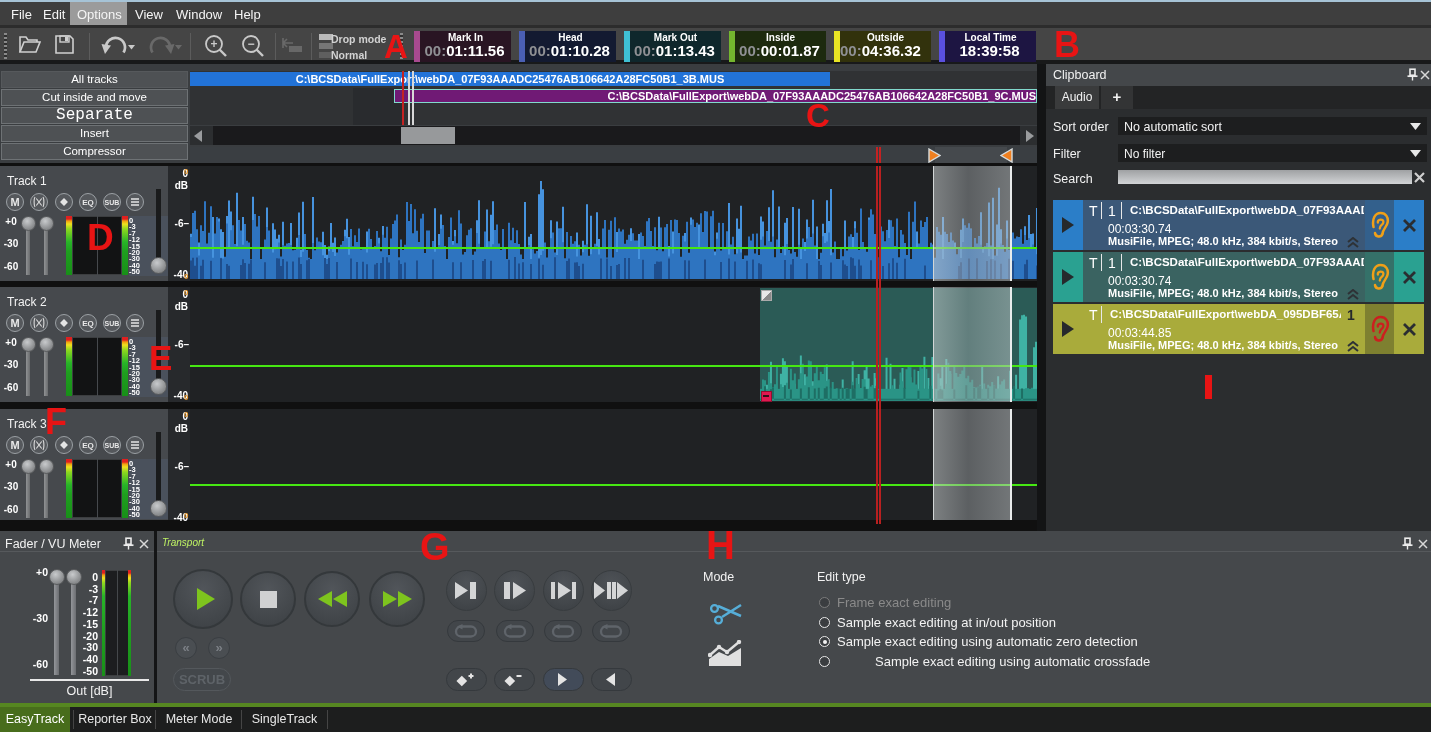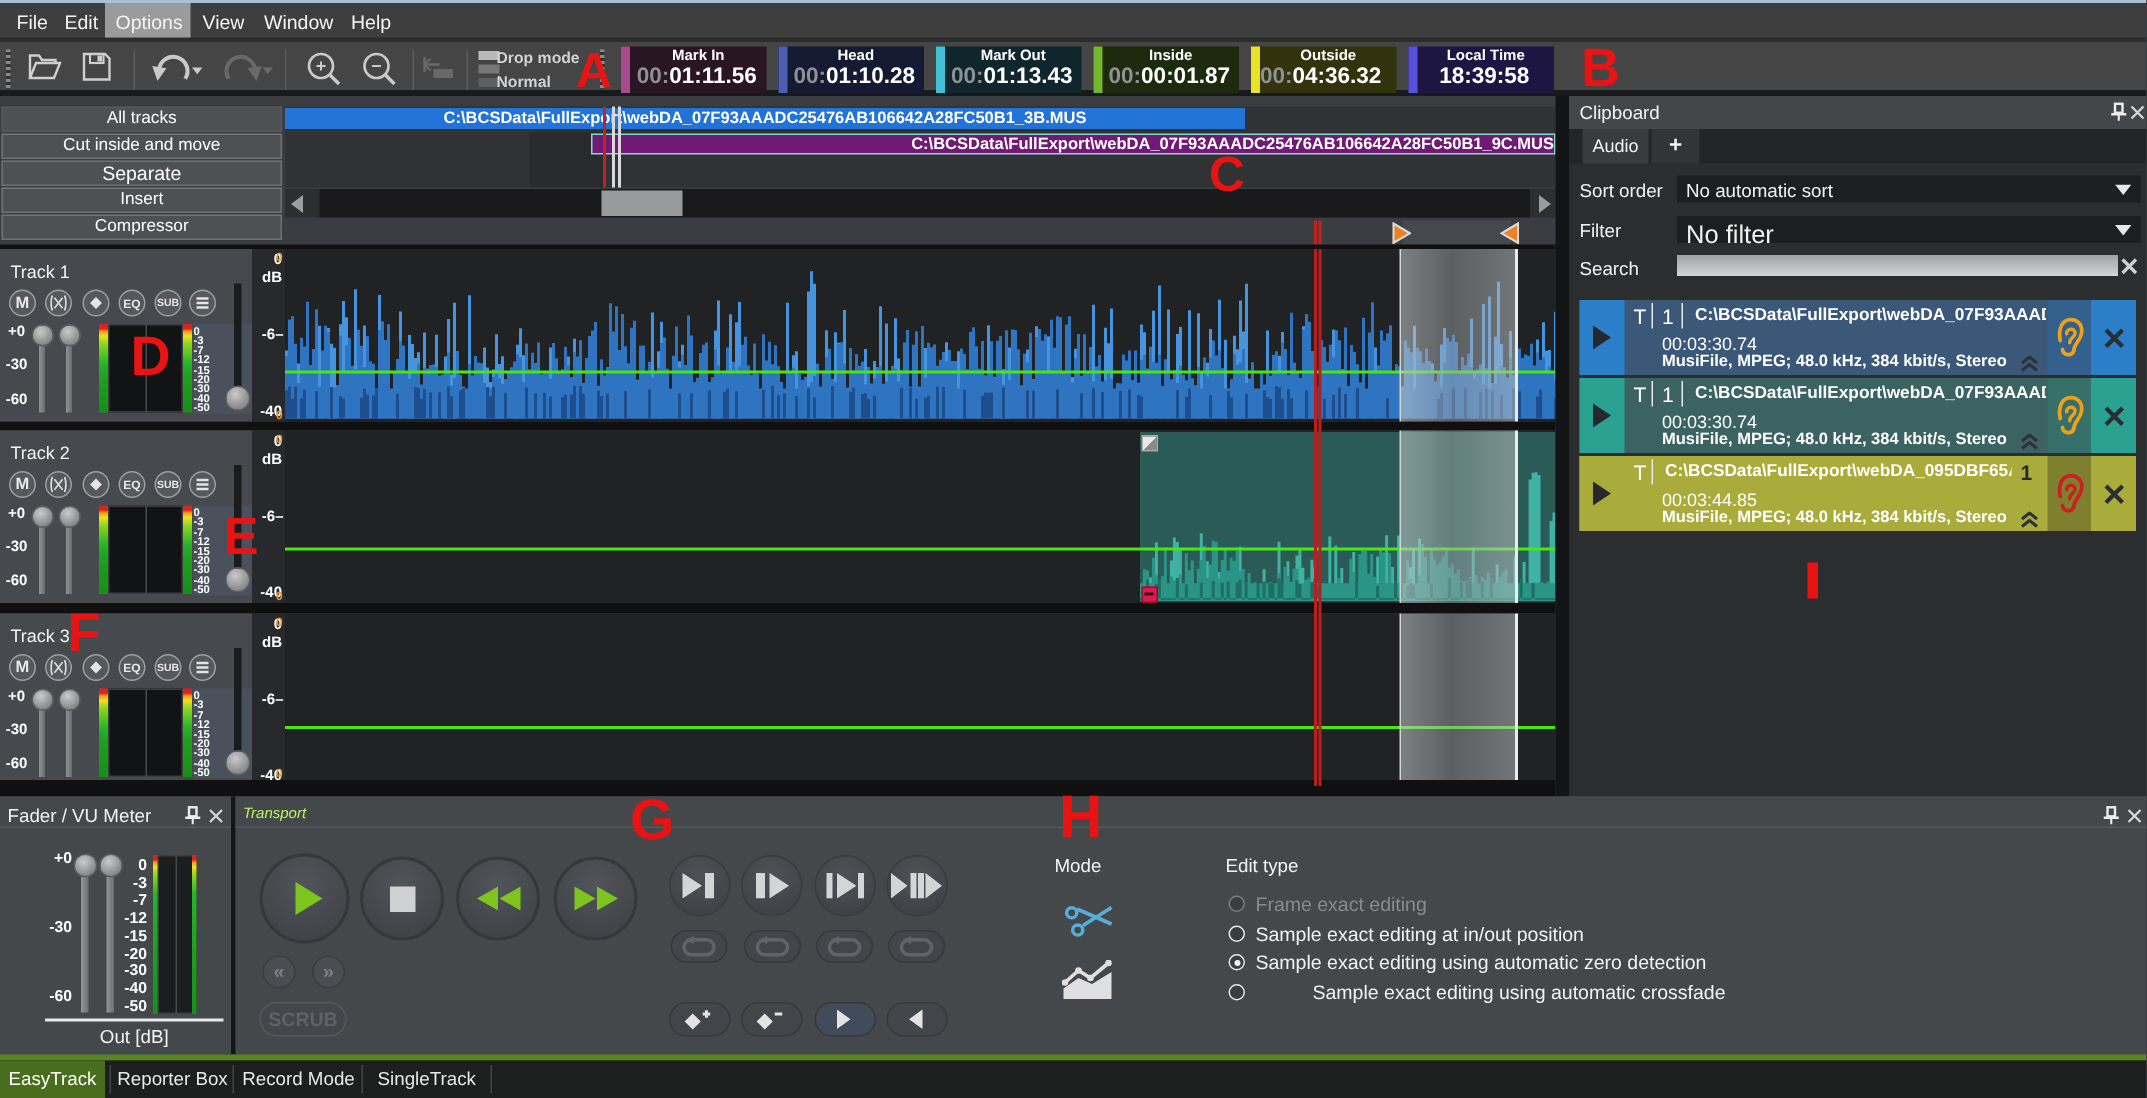--- a/index.html
+++ b/index.html
@@ -88,21 +88,21 @@
     <div style="position:absolute;left:6px;top:11px;width:89px;text-align:left;font-size:15px;font-weight:bold;color:#fff;white-space:nowrap;"><span style="color:#8f9094;">00:</span>04:36.32</div>
   </div>
 <div style="position:absolute;left:939px;top:31px;width:97px;height:31px;background:#1d1542;">
     <div style="position:absolute;left:0;top:0;width:6px;height:31px;background:#5a50e0;"></div>
     <div style="position:absolute;left:6px;top:1px;width:91px;text-align:center;font-size:10px;font-weight:bold;color:#fff;">Local Time</div>
     <div style="position:absolute;left:6px;top:11px;width:89px;text-align:center;font-size:15px;font-weight:bold;color:#fff;white-space:nowrap;">18:39:58</div>
   </div>
 <div style="position:absolute;left:0;top:64px;width:1431px;height:467px;background:#3a3d40;"></div>
 <div style="position:absolute;left:1px;top:71px;width:185px;height:15px;background:#4e5154;border:1px solid #56595c;font-size:11.5px;color:#fff;text-align:center;line-height:15px;">All tracks</div>
 <div style="position:absolute;left:1px;top:89px;width:185px;height:15px;background:#4e5154;border:1px solid #6e7275;font-size:11.5px;color:#fff;text-align:center;line-height:15px;">Cut inside and move</div>
-<div style="position:absolute;left:1px;top:107px;width:185px;height:15px;background:#4e5154;border:1px solid #6e7275;font-size:13px;color:#fff;text-align:center;line-height:15px;">Separate</div>
+<div style="position:absolute;left:1px;top:107px;width:185px;height:15px;background:#4e5154;border:1px solid #6e7275;font-size:16px;color:#fff;text-align:center;line-height:15px;font-family:Liberation Mono, monospace;">Separate</div>
 <div style="position:absolute;left:1px;top:125px;width:185px;height:15px;background:#4e5154;border:1px solid #6e7275;font-size:11.5px;color:#fff;text-align:center;line-height:15px;">Insert</div>
 <div style="position:absolute;left:1px;top:143px;width:185px;height:15px;background:#4e5154;border:1px solid #6e7275;font-size:11.5px;color:#fff;text-align:center;line-height:15px;">Compressor</div>
 <div style="position:absolute;left:190px;top:71px;width:847px;height:54px;background:#303234;"></div>
 <div style="position:absolute;left:353px;top:88px;width:50px;height:37px;background:#292b2e;"></div>
 <div style="position:absolute;left:190px;top:72px;width:640px;height:14px;background:#2273d8;font-size:11px;font-weight:bold;color:#fff;text-align:center;line-height:14px;white-space:nowrap;overflow:hidden;">C:\BCSData\FullExport\webDA_07F93AAADC25476AB106642A28FC50B1_3B.MUS</div>
 <div style="position:absolute;left:394px;top:89px;width:643px;height:14px;background:#701a75;border:1px solid #82dacd;box-sizing:border-box;font-size:11px;font-weight:bold;color:#fff;text-align:right;line-height:12px;white-space:nowrap;overflow:hidden;">C:\BCSData\FullExport\webDA_07F93AAADC25476AB106642A28FC50B1_9C.MUS</div>
 <div style="position:absolute;left:402px;top:71px;width:2px;height:54px;background:#c42222;"></div>
 <div style="position:absolute;left:408px;top:71px;width:2px;height:54px;background:#d8d8d8;"></div>
 <div style="position:absolute;left:412px;top:71px;width:2px;height:54px;background:#d8d8d8;"></div>
 <div style="position:absolute;left:190px;top:126px;width:847px;height:19px;background:#2c2e30;"></div>
@@ -342,21 +342,21 @@
 <div style="position:absolute;left:1055px;top:86px;width:44px;height:23px;background:#3a3b3c;font-size:12px;color:#f2f2f2;text-align:center;line-height:23px;">Audio</div>
 <div style="position:absolute;left:1101px;top:86px;width:32px;height:23px;background:#333435;font-size:15px;font-weight:bold;color:#f2f2f2;text-align:center;line-height:22px;">+</div>
 <div style="position:absolute;left:1053px;top:120px;font-size:12.5px;color:#f2f2f2;">Sort order</div>
 <div style="position:absolute;left:1118px;top:117px;width:309px;height:18px;background:#1d1e1f;"></div>
 <div style="position:absolute;left:1124px;top:120px;font-size:12.5px;color:#f2f2f2;">No automatic sort</div>
 <svg style="position:absolute;left:1410px;top:123px;" width="11" height="7" viewBox="0 0 11 7">
     <path d="M0 0 H11 L5.5 7 Z" fill="#e8e8e8"></path>
   </svg>
 <div style="position:absolute;left:1053px;top:147px;font-size:12.5px;color:#f2f2f2;">Filter</div>
 <div style="position:absolute;left:1118px;top:144px;width:309px;height:18px;background:#1d1e1f;"></div>
-<div style="position:absolute;left:1124px;top:147px;font-size:17px;color:#f2f2f2;">No filter</div>
+<div style="position:absolute;left:1124px;top:147px;font-size:12px;color:#f2f2f2;">No filter</div>
 <svg style="position:absolute;left:1410px;top:150px;" width="11" height="7" viewBox="0 0 11 7">
     <path d="M0 0 H11 L5.5 7 Z" fill="#e8e8e8"></path>
   </svg>
 <div style="position:absolute;left:1053px;top:172px;font-size:12.5px;color:#f2f2f2;">Search</div>
 <div style="position:absolute;left:1118px;top:170px;width:294px;height:14px;background:linear-gradient(to bottom,#9fa1a3,#d2d4d6);"></div>
 <svg style="position:absolute;left:1414px;top:172px;" width="11" height="11" viewBox="0 0 11 11">
     <path d="M1 1 L10 10 M10 1 L1 10" stroke="#cfcfcf" stroke-width="2.2"></path>
   </svg>
 <div style="position:absolute;left:1053px;top:200px;width:371px;height:50px;background:#3b5878;"></div>
 <div style="position:absolute;left:1053px;top:200px;width:30px;height:50px;background:#2b7ec8;"></div>
@@ -574,21 +574,21 @@
 <div style="position:absolute;left:837px;top:615px;font-size:13px;color:#f2f2f2;">Sample exact editing at in/out position</div>
 <div style="position:absolute;left:819px;top:636px;width:11px;height:11px;border-radius:50%;border:1.5px solid #e8e8e8;box-sizing:border-box;background:#3a3d40;"></div>
 <div style="position:absolute;left:822.5px;top:639.5px;width:4px;height:4px;border-radius:50%;background:#f2f2f2;"></div>
 <div style="position:absolute;left:837px;top:634px;font-size:13px;color:#f2f2f2;">Sample exact editing using automatic zero detection</div>
 <div style="position:absolute;left:819px;top:656px;width:11px;height:11px;border-radius:50%;border:1.5px solid #e8e8e8;box-sizing:border-box;background:#3a3d40;"></div>
 <div style="position:absolute;left:837px;top:654px;font-size:13px;color:#f2f2f2;margin-left:38px;">Sample exact editing using automatic crossfade</div>
 <div style="position:absolute;left:0;top:703px;width:1431px;height:4px;background:#568721;"></div>
 <div style="position:absolute;left:0;top:707px;width:1431px;height:25px;background:#1d1e1e;"></div>
 <div style="position:absolute;left:0;top:707px;width:70px;height:25px;background:#486d1c;font-size:12.5px;color:#fff;text-align:center;line-height:24px;">EasyTrack</div>
 <div style="position:absolute;left:74px;top:707px;width:82px;height:25px;font-size:12.5px;color:#e8e8e8;text-align:center;line-height:24px;">Reporter Box</div>
-<div style="position:absolute;left:156px;top:707px;width:86px;height:25px;font-size:12.5px;color:#e8e8e8;text-align:center;line-height:24px;">Record Mode</div>
+<div style="position:absolute;left:156px;top:707px;width:86px;height:25px;font-size:12.5px;color:#e8e8e8;text-align:center;line-height:24px;">Meter Mode</div>
 <div style="position:absolute;left:242px;top:707px;width:85px;height:25px;font-size:12.5px;color:#e8e8e8;text-align:center;line-height:24px;">SingleTrack</div>
 <div style="position:absolute;left:73px;top:710px;width:1px;height:19px;background:#454545;"></div>
 <div style="position:absolute;left:155px;top:710px;width:1px;height:19px;background:#454545;"></div>
 <div style="position:absolute;left:241px;top:710px;width:1px;height:19px;background:#454545;"></div>
 <div style="position:absolute;left:327px;top:710px;width:1px;height:19px;background:#454545;"></div>
 <div style="position:absolute;left:384px;top:30px;font-size:33px;font-weight:bold;color:#e81414;line-height:1;z-index:60;">A</div>
 <div style="position:absolute;left:1054px;top:27px;font-size:36px;font-weight:bold;color:#e81414;line-height:1;z-index:60;">B</div>
 <div style="position:absolute;left:806px;top:99px;font-size:33px;font-weight:bold;color:#e81414;line-height:1;z-index:60;">C</div>
 <div style="position:absolute;left:87px;top:219px;font-size:37px;font-weight:bold;color:#e81414;line-height:1;z-index:60;">D</div>
 <div style="position:absolute;left:149px;top:340px;font-size:35px;font-weight:bold;color:#e81414;line-height:1;z-index:60;">E</div>

